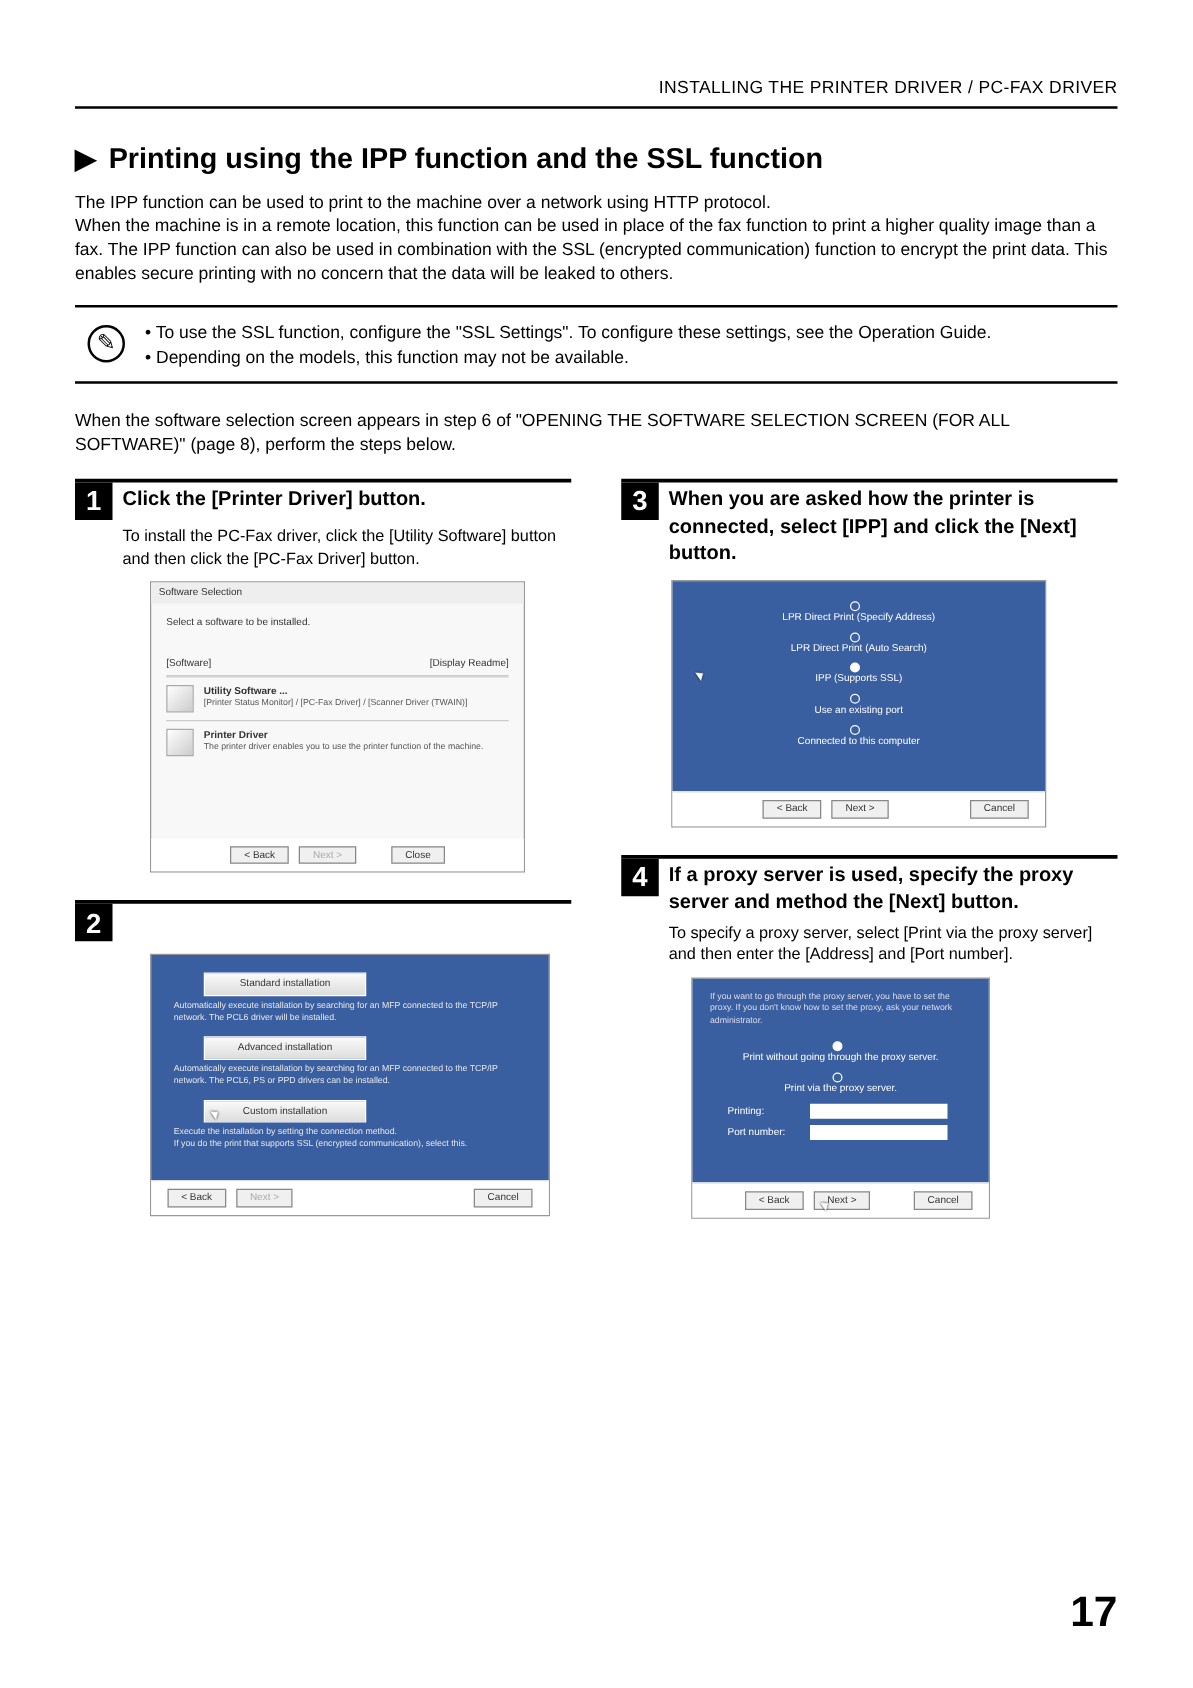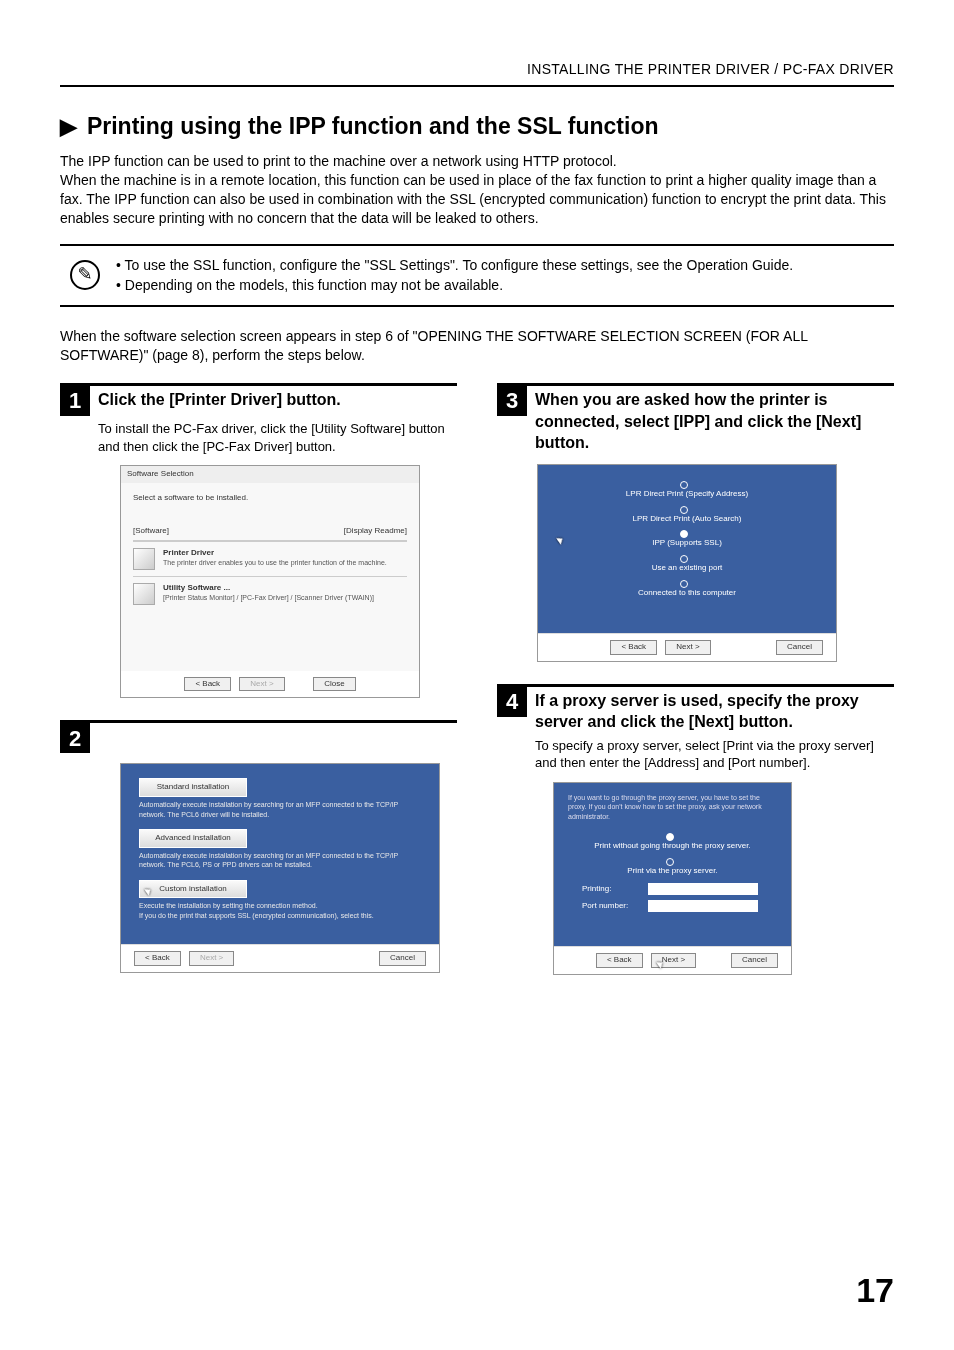--- a/index.html
+++ b/index.html
@@ -130,22 +130,23 @@
     flex:0 0 22px;
   }
   .sw-body { flex:1; }
   .sw-name { font-weight:bold; font-size:8px; }
   .sw-desc { font-size:7px; color:#555; }
 
   .install-btn {
     display:block; border:1px solid #fff;
     background:linear-gradient(#fafafa,#ddd);
     color:#333; text-align:center;
-    padding:3px 0; width:108px; font-size:8px;
+    padding:3px 0; width:130px; font-size:8px;
     margin-bottom:3px;
+    margin-left:24px;
   }
   .install-desc { font-size:7px; color:#e8e8e8; margin-bottom:10px; }
 
   .page-num {
     position:absolute;
     bottom: 36px;
     right: 60px;
     font-size: 34px;
     font-weight: bold;
   }
@@ -202,29 +203,29 @@
         <div class="dlg-title">Software Selection</div>
         <div class="dlg-body">
           <div style="margin-bottom:22px;">Select a software to be installed.</div>
           <div style="display:flex;justify-content:space-between;border-bottom:1px solid #ccc;padding-bottom:3px;">
             <span>[Software]</span>
             <span>[Display Readme]</span>
           </div>
           <div class="sw-item">
             <div class="sw-icon"></div>
             <div class="sw-body">
-              <div class="sw-name">Printer Driver</div>
-              <div class="sw-desc">The printer driver enables you to use the printer function of the machine.</div>
+              <div class="sw-name">Utility Software ...</div>
+              <div class="sw-desc">[Printer Status Monitor] / [PC-Fax Driver] / [Scanner Driver (TWAIN)]</div>
             </div>
           </div>
           <div class="sw-item">
             <div class="sw-icon"></div>
             <div class="sw-body">
-              <div class="sw-name">Utility Software ...</div>
-              <div class="sw-desc">[Printer Status Monitor] / [PC-Fax Driver] / [Scanner Driver (TWAIN)]</div>
+              <div class="sw-name">Printer Driver</div>
+              <div class="sw-desc">The printer driver enables you to use the printer function of the machine.</div>
             </div>
           </div>
           <div style="height:50px;"></div>
         </div>
         <div class="btn-row">
           <span class="minibtn">&lt; Back</span>
           <span class="minibtn" style="color:#aaa;">Next &gt;</span>
           <span style="display:inline-block;width:18px;"></span>
           <span class="minibtn">Close</span>
         </div>
@@ -292,21 +293,21 @@
           <span class="minibtn">&lt; Back</span>
           <span class="minibtn">Next &gt;</span>
           <span class="minibtn right-cancel">Cancel</span>
         </div>
       </div>
     </div>
 
     <div class="step">
       <div class="step-head">
         <div class="step-num">4</div>
-        <div class="step-title">If a proxy server is used, specify the proxy server and click the [Next] button.</div>
+        <div class="step-title">If a proxy server is used, specify the proxy server and method the [Next] button.</div>
       </div>
       <div class="step-body">To specify a proxy server, select [Print via the proxy server] and then enter the [Address] and [Port number].</div>
 
       <div class="dlg" style="margin-left:56px;width:239px;padding:0;">
         <div class="blue-panel">
           <div style="font-size:7px;color:#dde;margin-bottom:12px;">If you want to go through the proxy server, you have to set the proxy. If you don't know how to set the proxy, ask your network administrator.</div>
           <div class="radio-row">
               <span class="rdot filled"></span>
               <span>Print without going through the proxy server.</span>
             </div>

